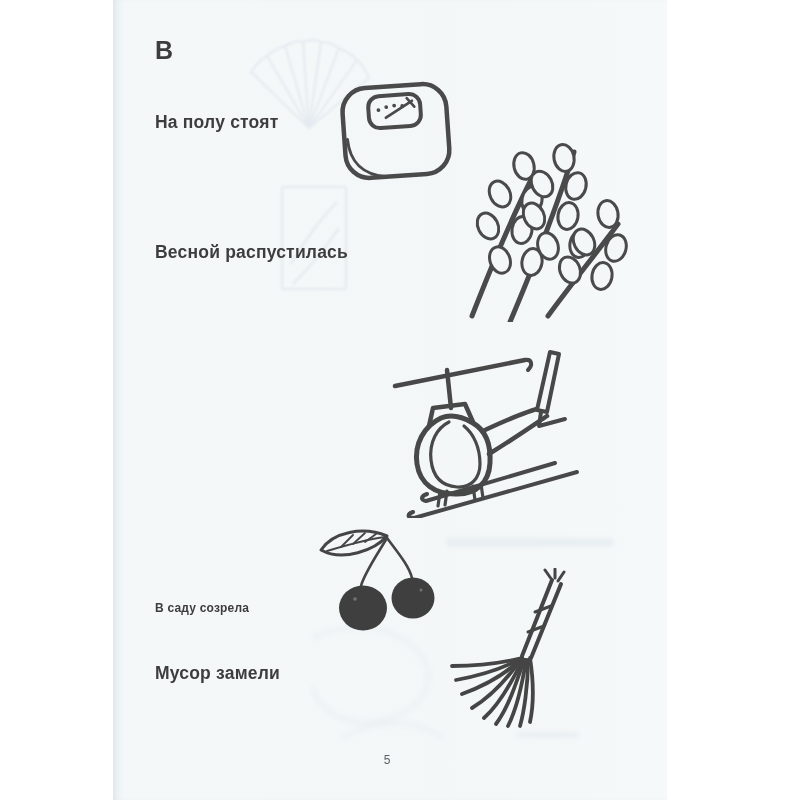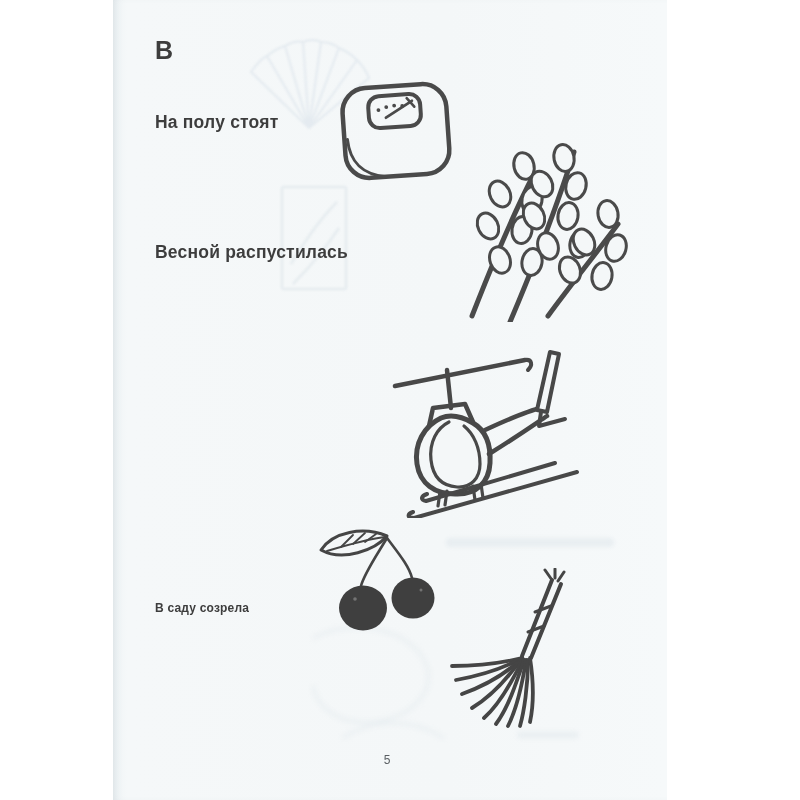--- a/index.html
+++ b/index.html
@@ -61,20 +61,21 @@
     <g stroke="#e6edf0" stroke-width="3" fill="none" opacity="0.8">
       <path d="M30,40 C70,20 120,30 140,60 C158,90 130,120 90,124 C60,127 34,112 30,88"></path>
       <path d="M60,140 C90,120 130,120 160,140"></path>
     </g>
   </svg>
 
   <div class="txt letter">В</div>
   <div class="txt row1">На полу стоят</div>
   <div class="txt row2">Весной распустилась</div>
   <div class="txt row4">В саду созрела</div>
+  <div class="txt row5">Мусор замели</div>
 
   <svg class="draw d-scale" width="132" height="112" viewBox="0 0 132 112">
     <g transform="rotate(-4 66 56)" stroke="#4a4a4a" fill="none" stroke-linecap="round" stroke-linejoin="round">
       <rect x="14" y="10" width="104" height="90" rx="24" stroke-width="4.5"></rect>
       <path d="M17,60 C18,83 29,96 53,100" stroke-width="3"></path>
       <rect x="40" y="19" width="52" height="32" rx="11" stroke-width="4"></rect>
       <g fill="#4a4a4a" stroke="none">
         <circle cx="50" cy="33" r="1.9"></circle>
           <circle cx="58" cy="30.5" r="1.9"></circle>
         <circle cx="66" cy="29.5" r="1.9"></circle>

